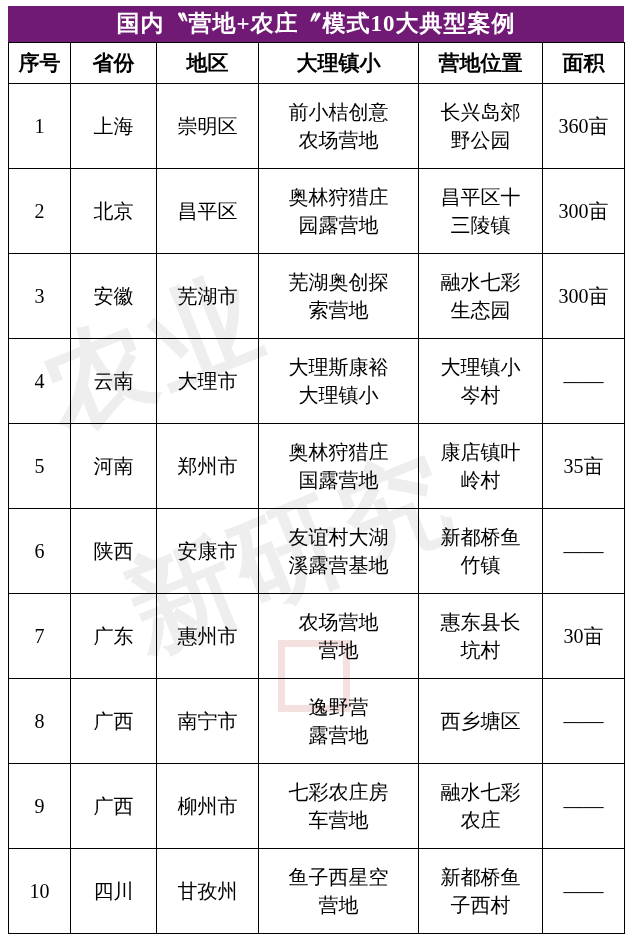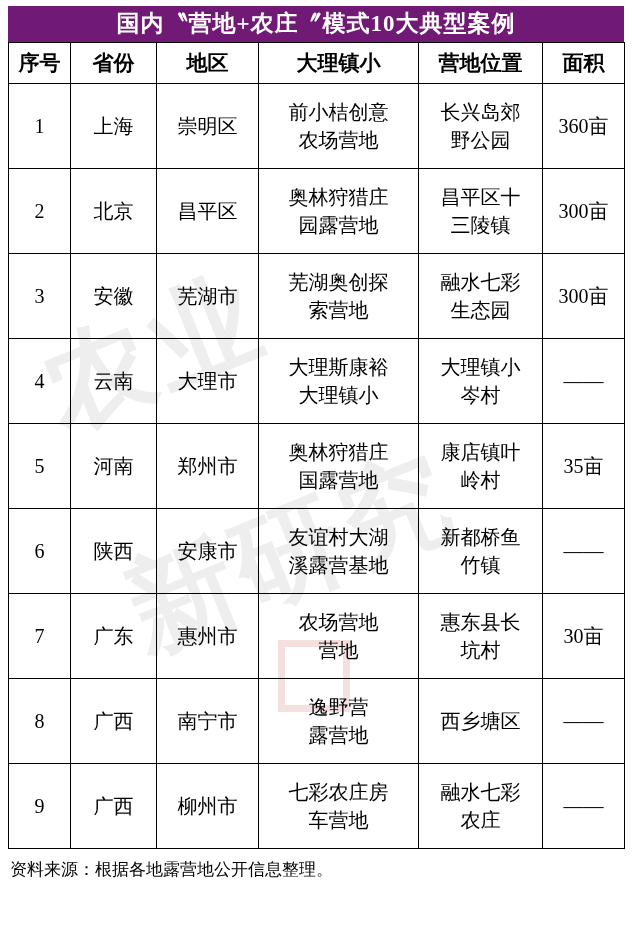--- a/index.html
+++ b/index.html
@@ -264,18 +264,32 @@
         <td>
           <span class="cellline">七彩农庄房</span>
           <span class="cellline">车营地</span>
         </td>
         <td>
           <span class="cellline">融水七彩</span>
           <span class="cellline">农庄</span>
         </td>
         <td>——</td>
       </tr>
+      <tr>
+        <td>10</td>
+        <td>四川</td>
+        <td>甘孜州</td>
+        <td>
+          <span class="cellline">鱼子西星空</span>
+          <span class="cellline">营地</span>
+        </td>
+        <td>
+          <span class="cellline">新都桥鱼</span>
+          <span class="cellline">子西村</span>
+        </td>
+        <td>——</td>
+      </tr>
     </tbody>
   </table>
 
   <div class="source">资料来源：根据各地露营地公开信息整理。</div>
 
 </div>
 
 </body></html>

